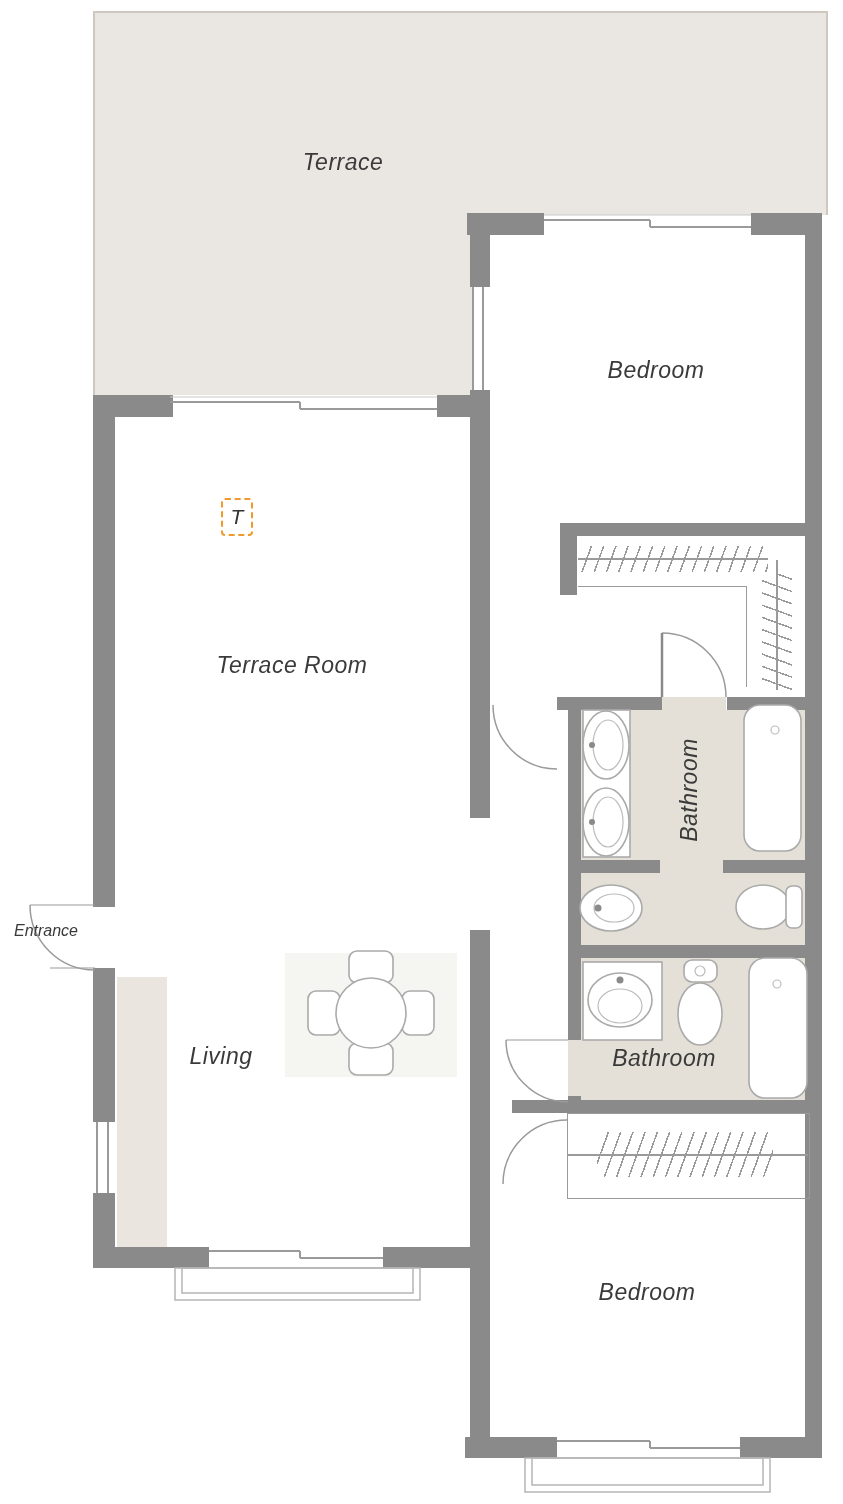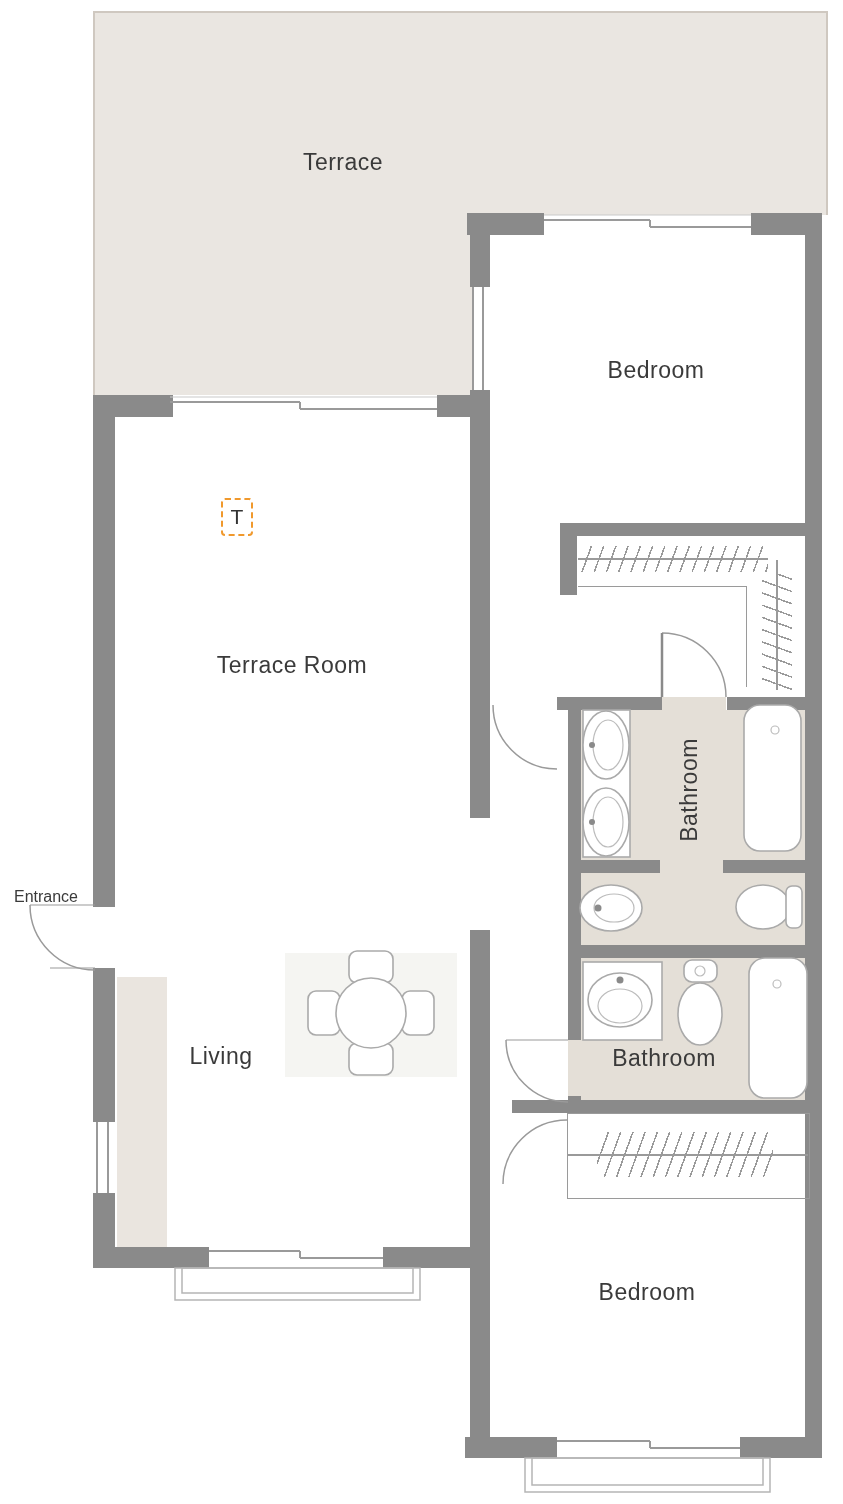--- a/index.html
+++ b/index.html
@@ -3,33 +3,33 @@
 <meta charset="utf-8">
 <style>
   :root{
     --wall:#8a8a8a; --terrace-floor:#eae6e1; --bathroom-floor:#e4dfd7;
     --kitchen-counter:#eae5df; --dining-mat:#f5f5f2; --line:#9a9a9a;
     --fixture-line:#aaaaaa; --label-text:#3a3a3a; --marker-orange:#f0992d;
     --watermark-gray:#8c8c8c;
   }
   html,body{margin:0;padding:0;background:#fff;}
   #plan{position:relative;width:843px;height:1504px;background:#fff;overflow:hidden;
-        font-family:"Liberation Sans", sans-serif;}
+        font-family:"Liberation Sans", sans-serif;font-style:italic;}
   .abs{position:absolute;}
   .floor-terrace{background:var(--terrace-floor);}
   .floor-bath{background:var(--bathroom-floor);}
   .wall{background:var(--wall);z-index:5;}
   .hatch-h{background:repeating-linear-gradient(110deg, transparent 0 10px, var(--line) 10px 11.5px);z-index:6;}
   .hatch-v{background:repeating-linear-gradient(20deg, transparent 0 10px, var(--line) 10px 11.5px);z-index:6;}
   .railline{background:var(--line);z-index:7;}
   .closet-outline{border:1.5px solid var(--line);z-index:6;}
   .closet-L{border-top:1.5px solid var(--line);border-right:1.5px solid var(--line);z-index:6;}
   .room-label{position:absolute;transform:translate(-50%,-50%);color:var(--label-text);
       font-size:23px;letter-spacing:.5px;white-space:nowrap;z-index:20;}
-  .room-label.small{font-size:16px;letter-spacing:0;}
+  .room-label.small{font-size:16px;letter-spacing:0;margin-top:34px;}
   .room-label.vertical{transform:translate(-50%,-50%) rotate(-90deg);}
   #watermark{position:absolute;left:478px;top:786px;transform:translate(-50%,-50%);
       font-family:"Liberation Serif", serif;font-size:62px;color:var(--watermark-gray);
       opacity:.55;white-space:nowrap;z-index:30;letter-spacing:1px;}
   #tv-marker{position:absolute;left:221px;top:498px;width:28px;height:34px;
       border:2.5px dashed var(--marker-orange);border-radius:4px;background:#fff;
       display:flex;align-items:center;justify-content:center;font-size:21px;
       color:#333;z-index:25;}
   svg{position:absolute;left:0;top:0;z-index:10;pointer-events:none;}
   svg .arc{stroke:var(--line);fill:none;stroke-width:1.5;}

